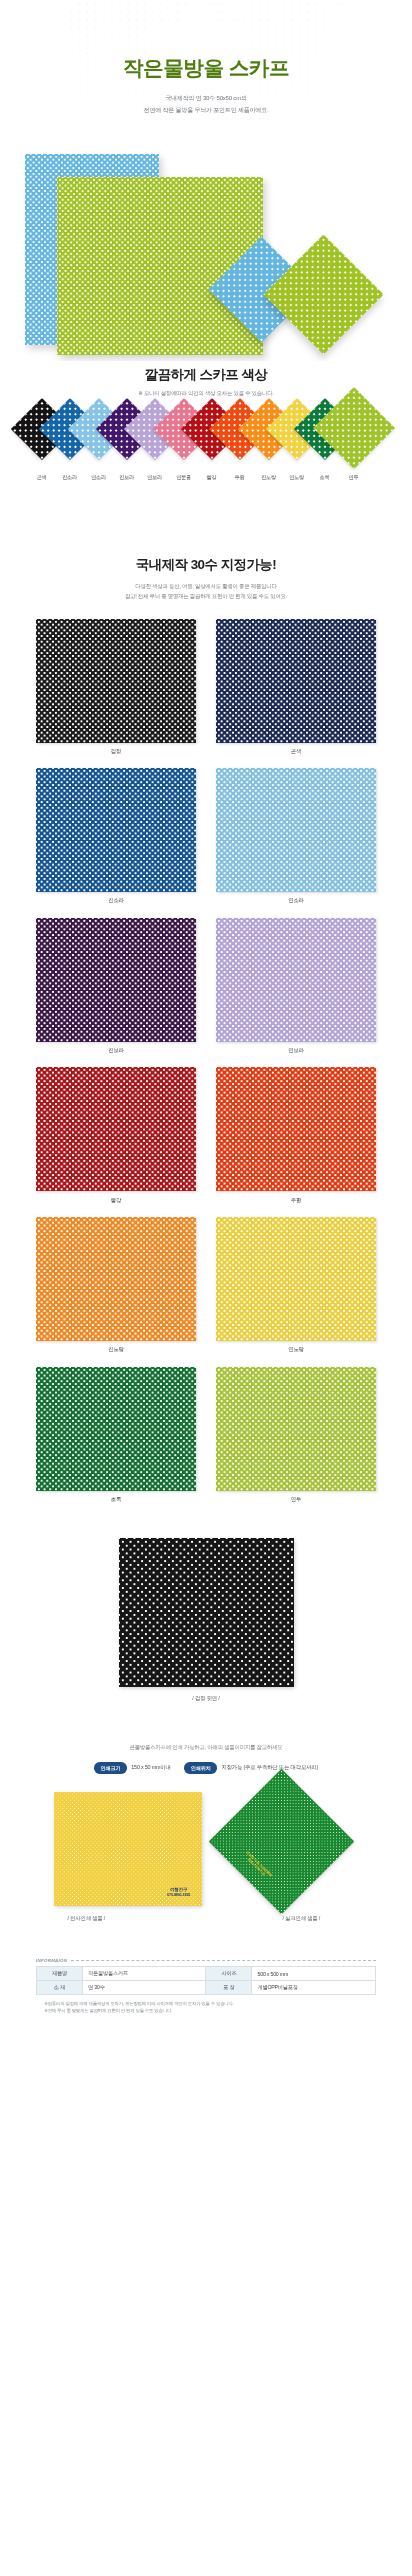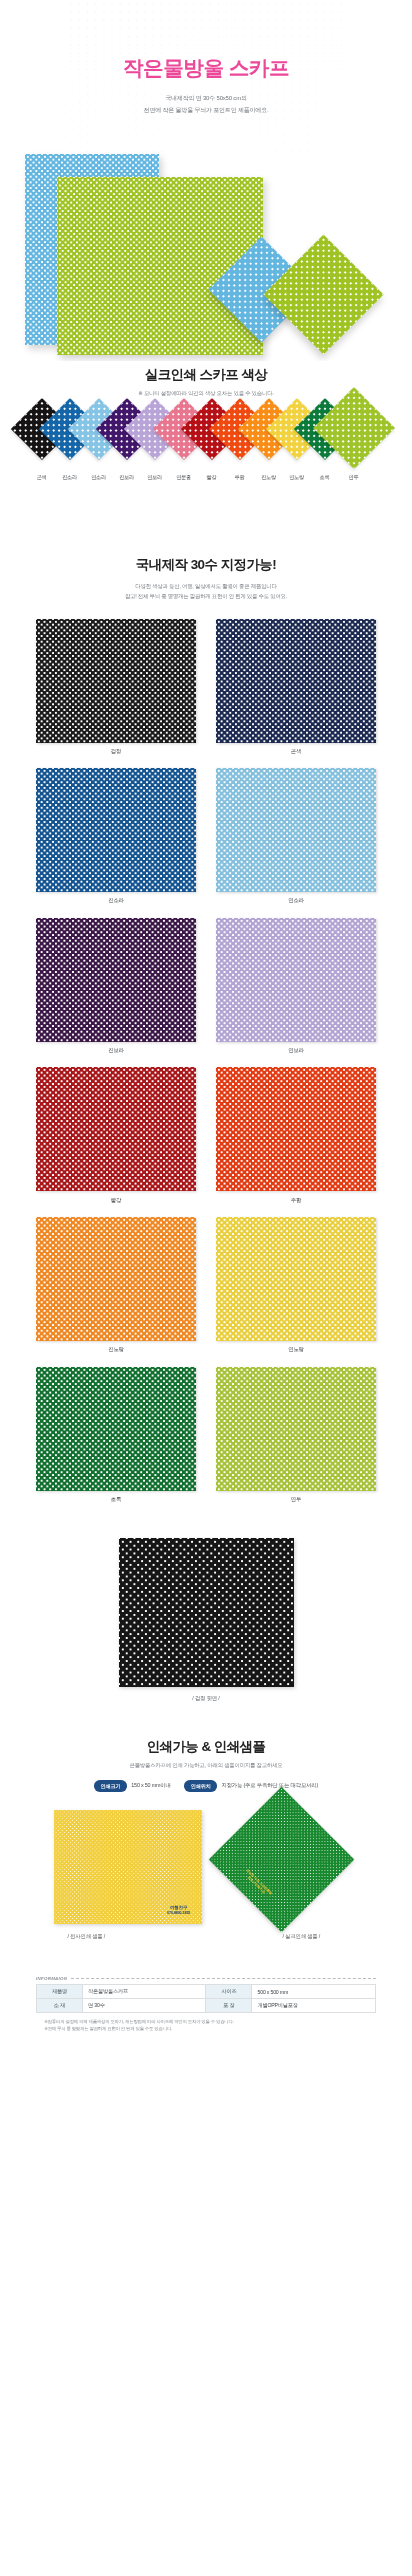--- a/index.html
+++ b/index.html
@@ -26,21 +26,21 @@
     background-image:radial-gradient(circle, #d9dfe3 0.6px, transparent 0.7px);
     background-size:8.2px 8.2px;
     -webkit-mask-image:linear-gradient(to bottom, rgba(0,0,0,.85), rgba(0,0,0,0) 96%);
             mask-image:linear-gradient(to bottom, rgba(0,0,0,.85), rgba(0,0,0,0) 96%);
     opacity:.75;
   }
   .hero-title {
     position:absolute; top:54px; left:0; width:100%;
     text-align:center;
     font-size:20.6px; font-weight:bold;
-    color:#ec4899;
+    color:#4d7c0f;
     letter-spacing:-0.5px;
   }
   .hero-sub {
     position:absolute; top:93px; left:0; width:100%;
     text-align:center;
     font-size:6px; line-height:1.95;
     color:#6f7479;
     letter-spacing:-0.2px;
   }
   .hero-stage { position:absolute; left:0; top:149px; width:412px; height:196px; }
@@ -250,21 +250,21 @@
     </div>
     <div class="hero-stage">
       <div class="dotfab pat hero-blue-big sh" style="background-color: rgb(99, 182, 224);"></div>
       <div class="dotfab pat hero-green-big sh" style="background-color: rgb(159, 195, 34);"></div>
       <div class="dotfab pat-lg hero-blue-dia sh" style="background-color: rgb(99, 182, 224);"></div>
       <div class="dotfab pat-lg hero-green-dia sh" style="background-color: rgb(159, 195, 34);"></div>
     </div>
   </section>
 
   <section style="padding-top:5.2px;">
-    <h2 class="sec-title">실크인쇄 스카프 색상</h2>
+    <h2 class="sec-title">깔끔하게 스카프 색상</h2>
     <p class="sec-note">※ 모니터 설정에따라 약간의 색상 오차는 있을 수 있습니다.</p>
 
     <div class="fan-wrap">
       <div class="fan" id="fan">
           <div class="fan-item" style="left: 4.1px; width: 44px; z-index: 0;">
             <div class="fan-sq pat-lg" style="background-color: rgb(21, 19, 20);"></div>
             <div class="fan-label">곤색</div>
           </div>
           <div class="fan-item" style="left: 32px; width: 44px; z-index: 1;">
             <div class="fan-sq pat-lg" style="background-color: rgb(21, 102, 168);"></div>
@@ -384,21 +384,20 @@
         </div>
       </div>
   </section>
 
   <section style="padding-top:21.6px;" class="backside">
     <div class="back-swatch pat-lg" id="back-swatch" style="background-color: rgb(22, 22, 22);"></div>
     <div class="back-cap">/ 검정 뒷면 /</div>
   </section>
 
   <section style="padding-top:36px;">
-    <h2 class="sec-title">인쇄가능 &amp; 인쇄샘플</h2>
     <p class="sec-note">큰물방울스카프에 인쇄 가능하고, 아래의 샘플이미지를 참고하세요</p>
 
     <div class="print-specs">
       <div>
         <span class="chip" style="background-color: rgb(31, 78, 134);">인쇄크기</span><span class="spec-val">150 x 50 mm이내</span>
       </div>
       <div>
         <span class="chip" style="background-color: rgb(31, 78, 134);">인쇄위치</span><span class="spec-val">지정가능 (주로 우측하단 또는 대각모서리)</span>
       </div>
     </div>

